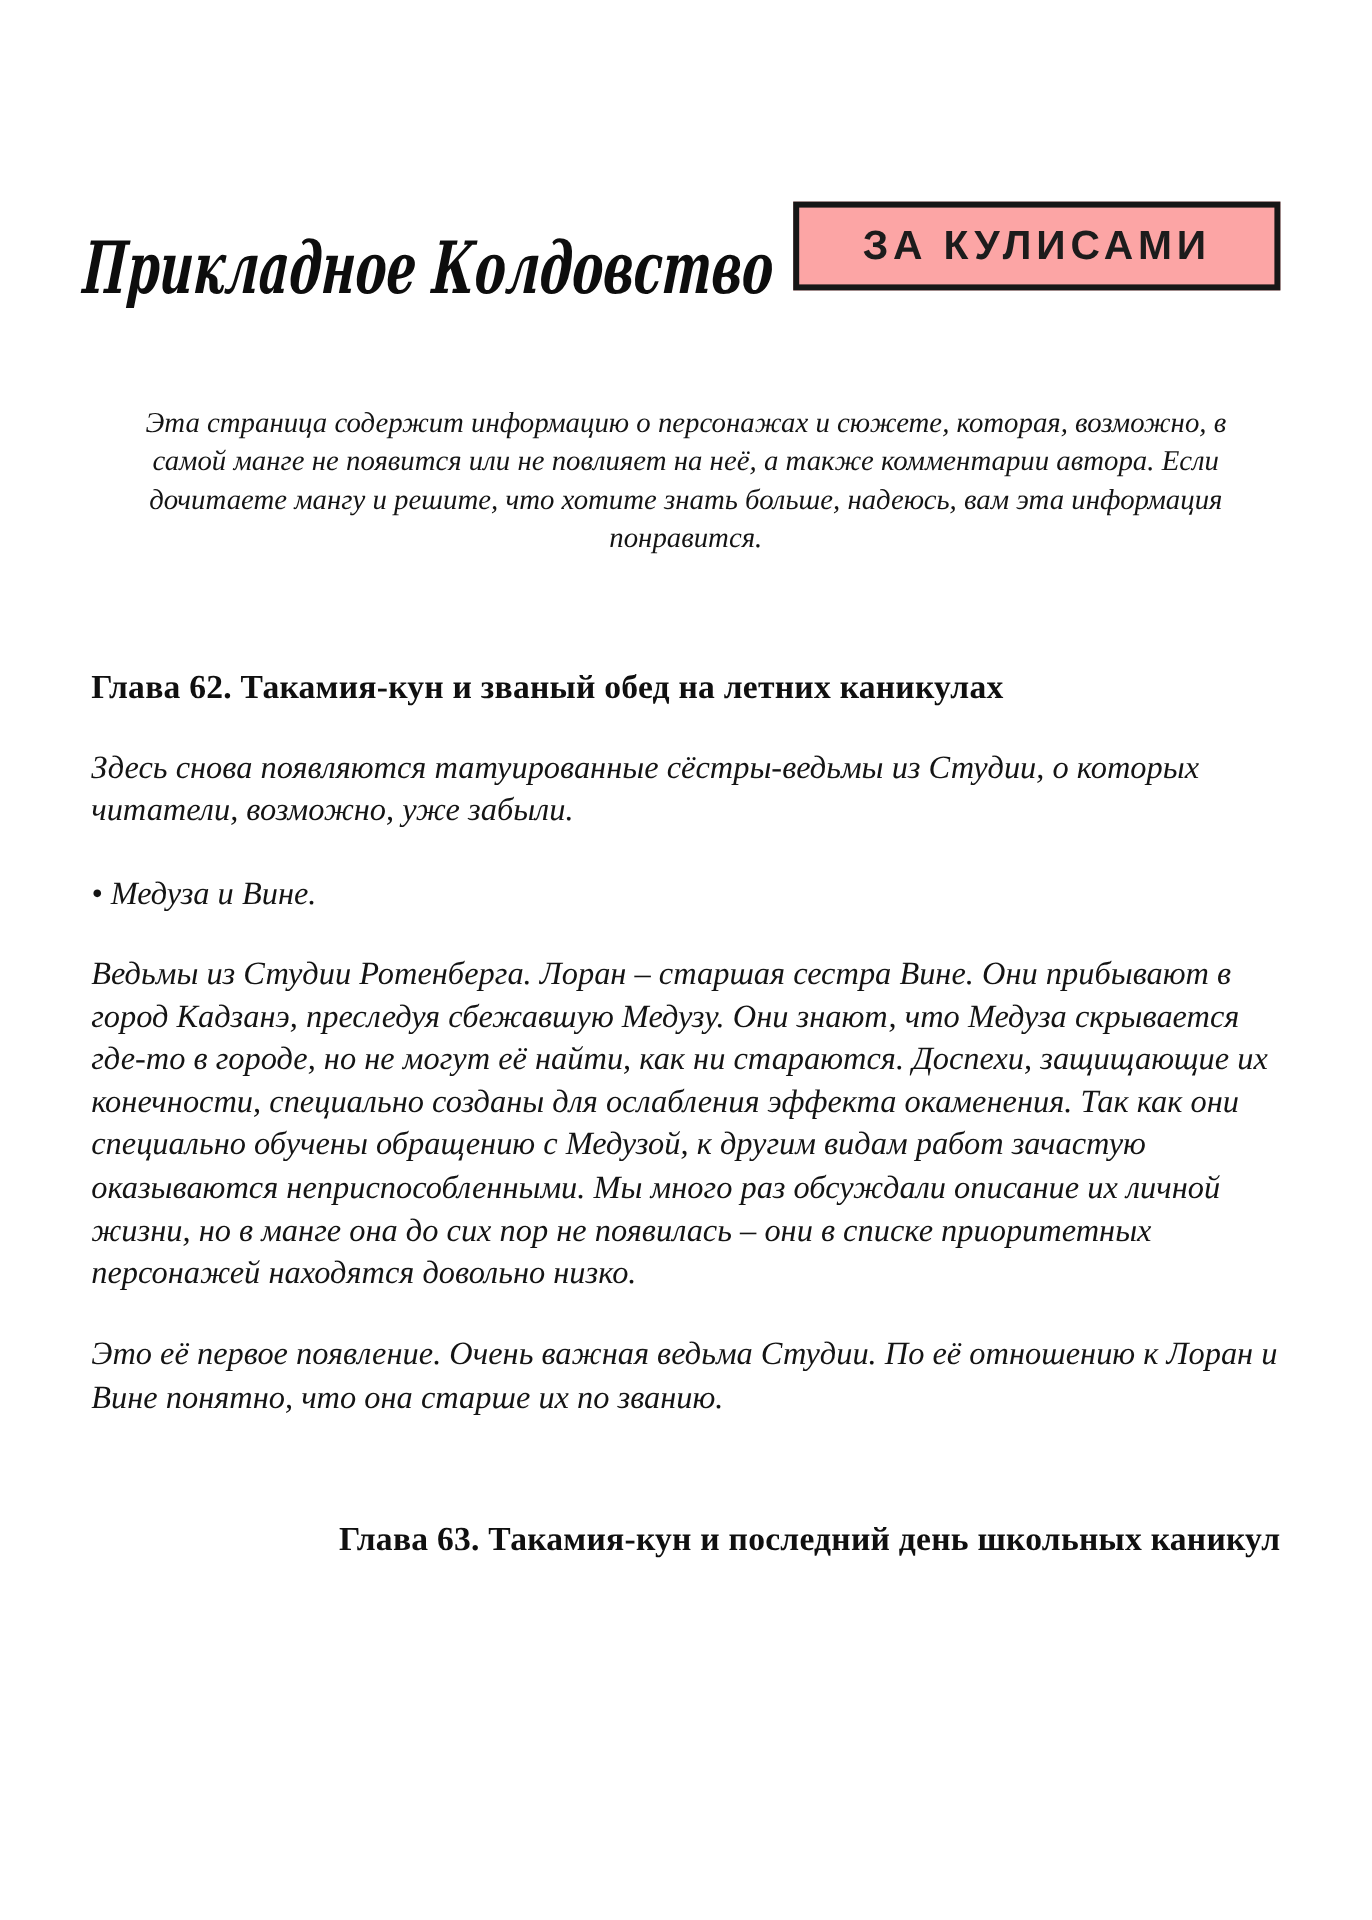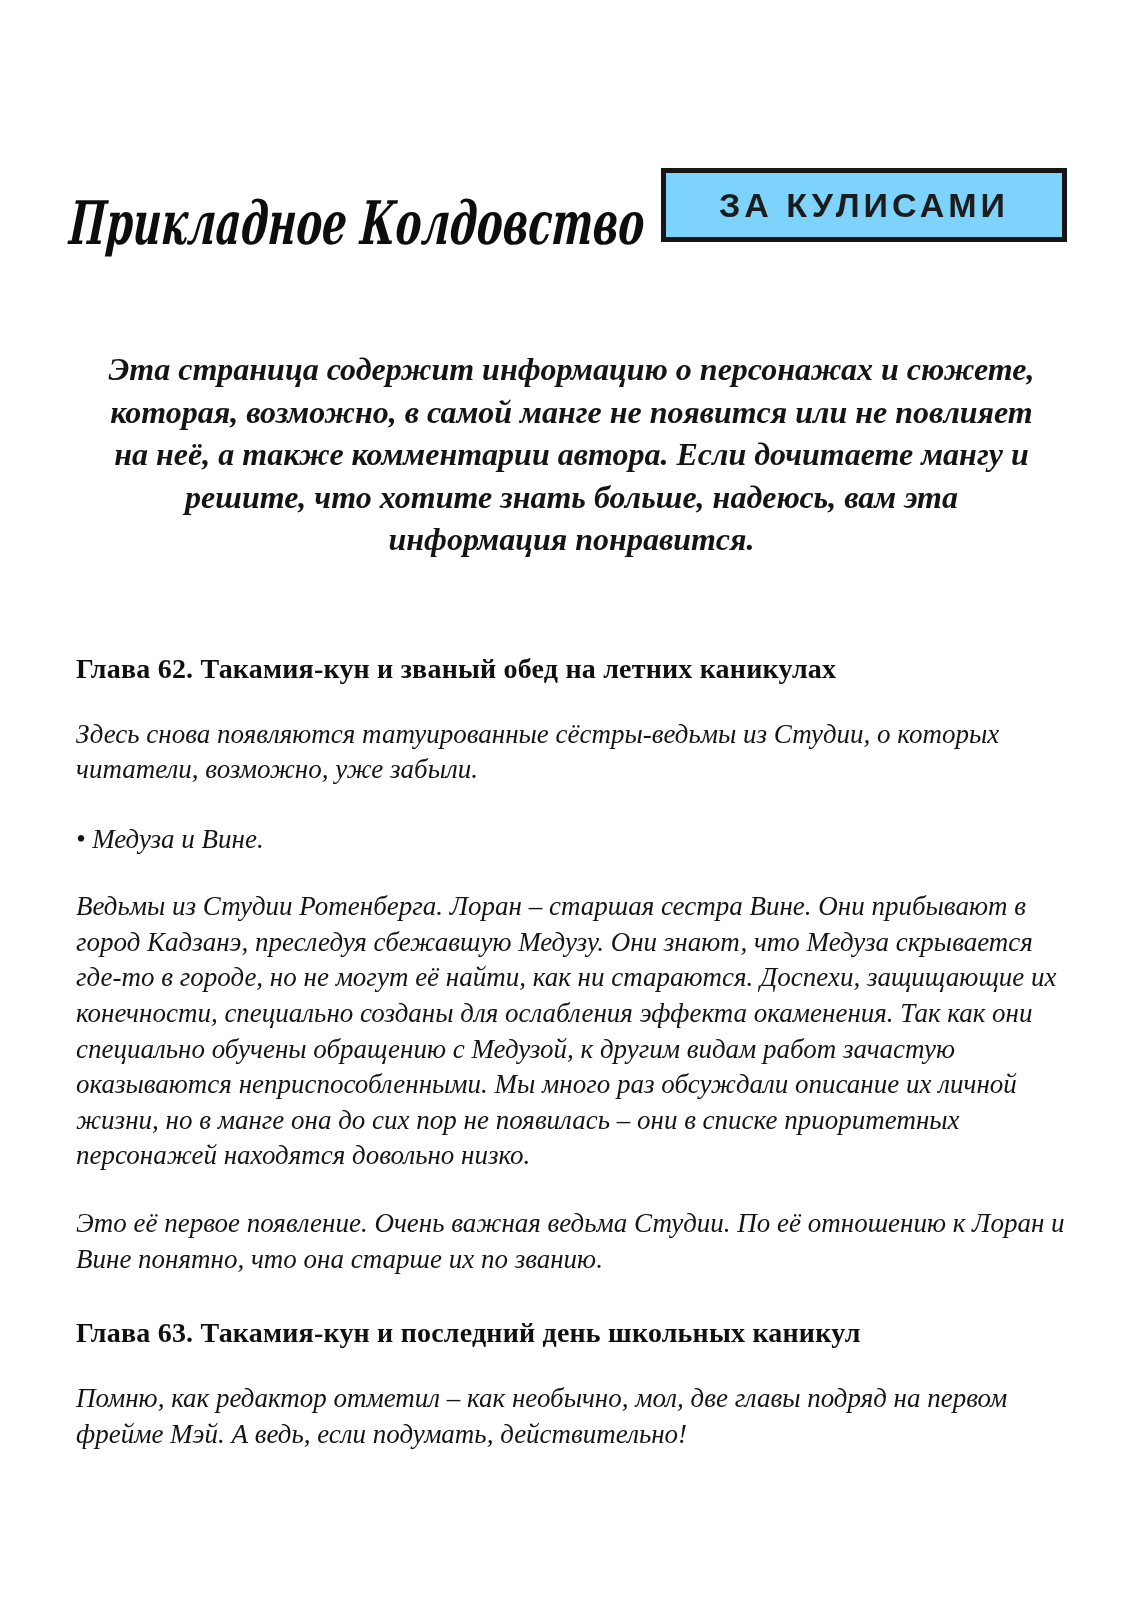--- a/index.html
+++ b/index.html
@@ -45,52 +45,52 @@
   }
   .badge-box {
     box-sizing: border-box;
     margin-top: 36px;
     width: 408px;
     height: 74px;
     border: 5px solid #161616;
     display: flex;
     align-items: center;
     justify-content: center;
-    background: #7dd3fc;
+    background: #fca5a5;
   }
   .badge-box span {
     font-family: "Liberation Sans", sans-serif;
     font-size: 34px;
     font-weight: bold;
     letter-spacing: 4px;
     color: #1c1c1c;
     white-space: nowrap;
   }
   
   .intro {
-    margin: 36px auto 0 auto;
+    margin: 26px auto 0 auto;
     width: 930px;
     text-align: center;
     font-style: italic;
-    font-size: 32px;
+    font-size: 24px;
     line-height: 1.33;
     color: #141414;
-    font-weight: bold;
   }
   
   .section-heading {
     margin: 0;
     margin-top: 92px;
     font-size: 28px;
     font-weight: bold;
     color: #101010;
     letter-spacing: 0.2px;
   }
   .section-heading.second {
-    margin-top: 40px;
+    margin-top: 86px;
+    text-align: right;
   }
   .body-para {
     margin: 0;
     margin-top: 32px;
     font-size: 27px;
     line-height: 1.32;
     color: #141414;
     font-style: italic;
   }
   .bullet-line {
@@ -126,15 +126,14 @@
 
   <p class="bullet-line">• Медуза и Вине.</p>
 
   <p class="body-para">Ведьмы из Студии Ротенберга. Лоран – старшая сестра Вине. Они прибывают в город Кадзанэ, преследуя сбежавшую Медузу. Они знают, что Медуза скрывается где-то в городе, но не могут её найти, как ни стараются. Доспехи, защищающие их конечности, специально созданы для ослабления эффекта окаменения. Так как они специально обучены обращению с Медузой, к другим видам работ зачастую оказываются неприспособленными. Мы много раз обсуждали описание их личной жизни, но в манге она до сих пор не появилась – они в списке приоритетных персонажей находятся довольно низко.</p>
 
 
   <p class="body-para">Это её первое появление. Очень важная ведьма Студии. По её отношению к Лоран и Вине понятно, что она старше их по званию.</p>
 
   <h2 class="section-heading second">Глава 63. Такамия-кун и последний день школьных каникул</h2>
 
-  <p class="body-para">Помню, как редактор отметил – как необычно, мол, две главы подряд на первом фрейме Мэй. А ведь, если подумать, действительно!</p>
 
 </div>
 
 </body></html>

